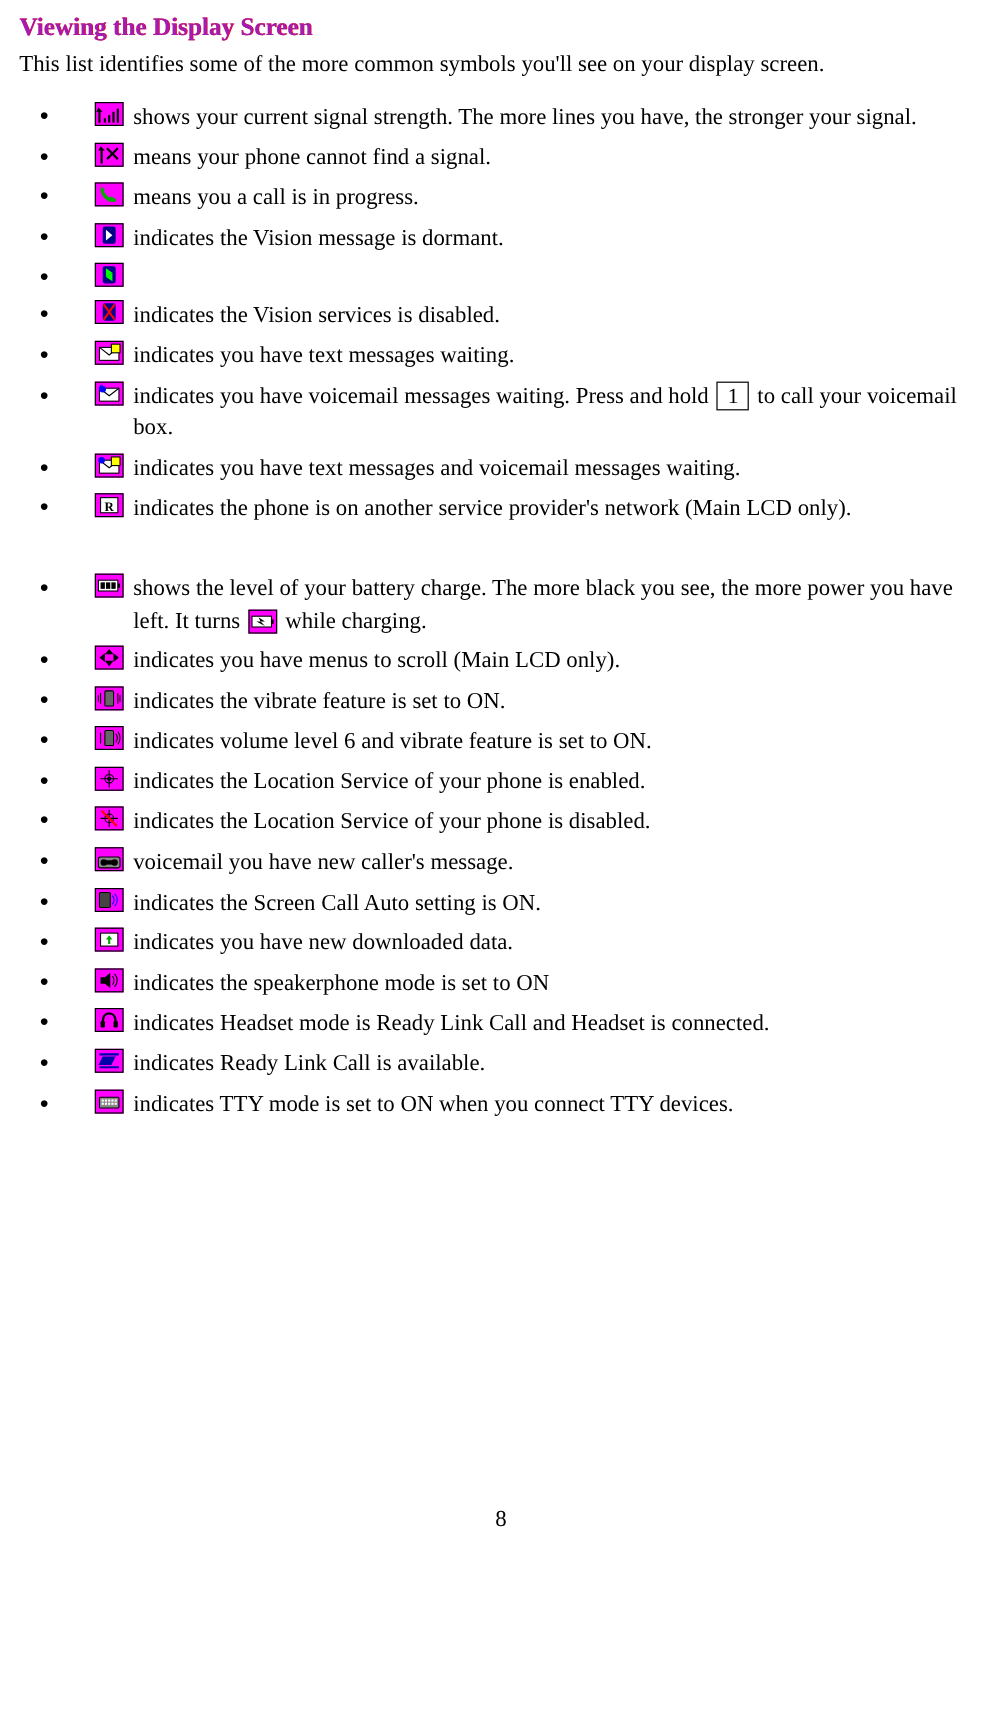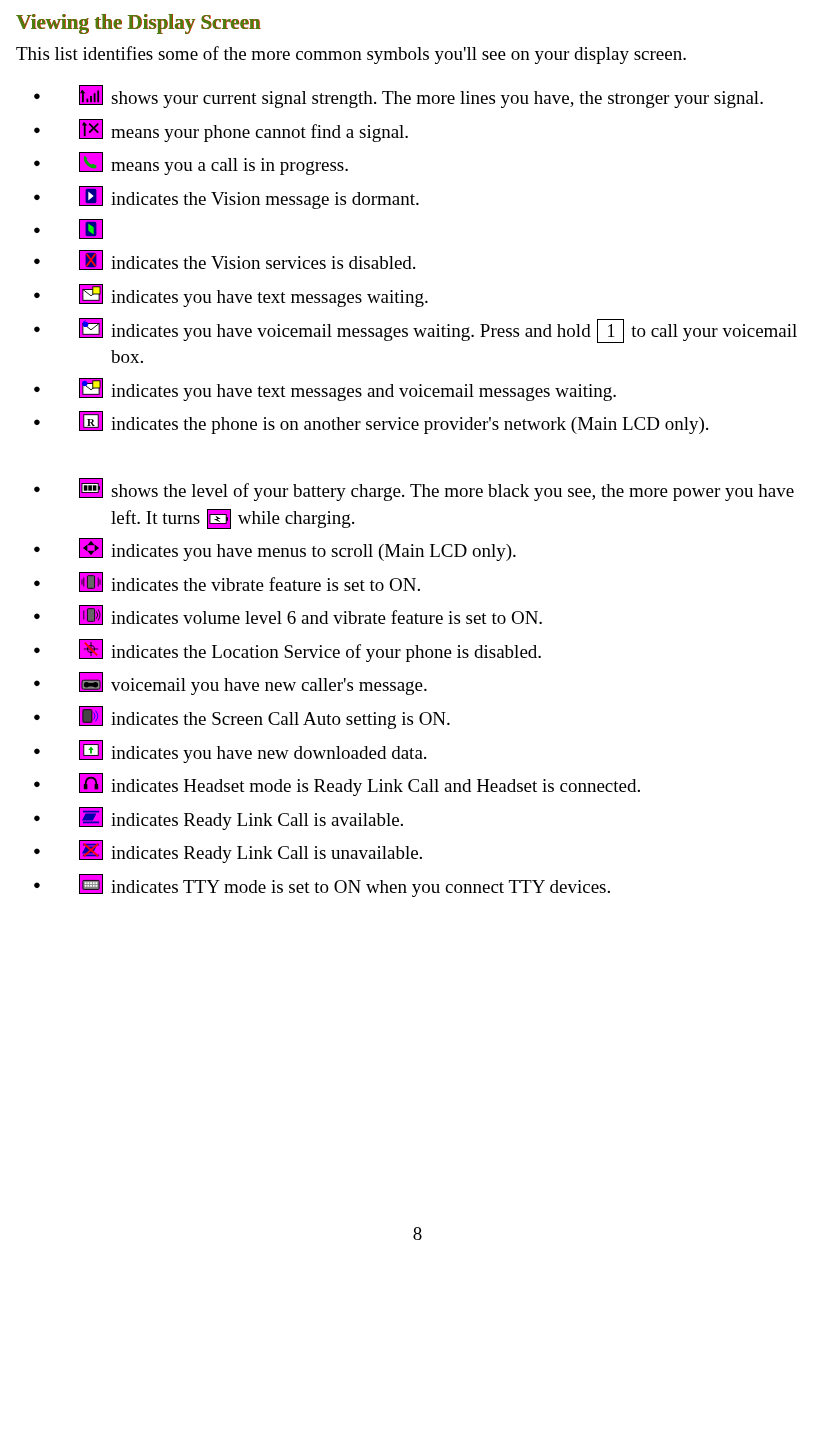--- a/index.html
+++ b/index.html
@@ -7,21 +7,21 @@
     font-size: 19px;
     line-height: 1.4;
     margin: 0;
     padding: 8px 16px;
     color: #000;
     width: 835px;
     box-sizing: border-box;
     background: #fff;
   }
   .page-title {
-    color: #4d7c0f;
+    color: #a21caf;
     font-weight: bold;
     font-size: 21px;
     margin-bottom: 4px;
     text-shadow: 0.5px 0 0 #f00;
   }
   .intro {
     margin-bottom: 6px;
   }
   ul.icon-list {
     list-style: none;
@@ -249,20 +249,31 @@
         <svg viewBox="0 0 24 20">
           <rect x="8" y="3" width="8" height="14" fill="#666" stroke="#000" rx="1"></rect>
           <path d="M18 6 Q21 10 18 14" stroke="#000" fill="none"></path>
           <path d="M20 4 Q24 10 20 16" stroke="#000" fill="none"></path>
           <line x1="4" y1="5" x2="4" y2="15" stroke="#000"></line>
         </svg>
       </span>
     <span> indicates volume level 6 and vibrate feature is set to ON.</span>
   </li>
 
+  <li>
+    <span class="icon">
+        <svg viewBox="0 0 24 20">
+          <circle cx="12" cy="10" r="4" fill="none" stroke="#000"></circle>
+          <line x1="12" y1="2" x2="12" y2="18" stroke="#000"></line>
+          <line x1="4" y1="10" x2="20" y2="10" stroke="#000"></line>
+          <circle cx="12" cy="10" r="2" fill="#000"></circle>
+        </svg>
+      </span>
+    <span> indicates the Location Service of your phone is enabled.</span>
+  </li>
 
   <li>
     <span class="icon">
         <svg viewBox="0 0 24 20">
           <circle cx="12" cy="10" r="4" fill="none" stroke="#000"></circle>
           <line x1="12" y1="2" x2="12" y2="18" stroke="#000"></line>
           <line x1="4" y1="10" x2="20" y2="10" stroke="#000"></line>
           <line x1="5" y1="3" x2="19" y2="17" stroke="#f00" stroke-width="2"></line>
         </svg>
       </span>
@@ -295,20 +306,30 @@
   <li>
     <span class="icon">
         <svg viewBox="0 0 24 20">
           <rect x="4" y="4" width="16" height="12" fill="#fff" stroke="#000"></rect>
           <polygon points="12,6 15,10 13,10 13,14 11,14 11,10 9,10" fill="#0a0"></polygon>
         </svg>
       </span>
     <span> indicates you have new downloaded data.</span>
   </li>
 
+  <li>
+    <span class="icon">
+        <svg viewBox="0 0 24 20">
+          <polygon points="4,7 8,7 13,3 13,17 8,13 4,13" fill="#000"></polygon>
+          <path d="M15 6 Q18 10 15 14" stroke="#000" fill="none"></path>
+          <path d="M17 4 Q22 10 17 16" stroke="#000" fill="none"></path>
+        </svg>
+      </span>
+    <span> indicates the speakerphone mode is set to ON</span>
+  </li>
 
   <li>
     <span class="icon">
         <svg viewBox="0 0 24 20">
           <path d="M6 12 Q6 4 12 4 Q18 4 18 12" stroke="#000" fill="none" stroke-width="2"></path>
           <rect x="4" y="11" width="4" height="6" fill="#000" rx="1"></rect>
           <rect x="16" y="11" width="4" height="6" fill="#000" rx="1"></rect>
         </svg>
       </span>
     <span> indicates Headset mode is Ready Link Call and Headset is connected.</span>
@@ -318,32 +339,20 @@
     <span class="icon">
         <svg viewBox="0 0 24 20">
           <line x1="3" y1="4" x2="21" y2="4" stroke="#00a" stroke-width="2"></line>
           <line x1="3" y1="16" x2="21" y2="16" stroke="#00a" stroke-width="2"></line>
           <polygon points="6,6 18,6 14,14 2,14" fill="#00a"></polygon>
         </svg>
       </span>
     <span> indicates Ready Link Call is available.</span>
   </li>
 
-  <li>
-    <span class="icon">
-        <svg viewBox="0 0 24 20">
-          <line x1="3" y1="4" x2="21" y2="4" stroke="#00a" stroke-width="2"></line>
-          <line x1="3" y1="16" x2="21" y2="16" stroke="#00a" stroke-width="2"></line>
-          <polygon points="6,6 18,6 14,14 2,14" fill="#00a"></polygon>
-          <line x1="4" y1="3" x2="20" y2="17" stroke="#f00" stroke-width="2"></line>
-          <line x1="20" y1="3" x2="4" y2="17" stroke="#f00" stroke-width="2"></line>
-        </svg>
-      </span>
-    <span> indicates Ready Link Call is unavailable.</span>
-  </li>
 
   <li>
     <span class="icon">
         <svg viewBox="0 0 24 20">
           <rect x="3" y="6" width="18" height="10" fill="#888" stroke="#000" rx="1"></rect>
           <rect x="5" y="8" width="2" height="2" fill="#fff"></rect>
           <rect x="8" y="8" width="2" height="2" fill="#fff"></rect>
           <rect x="11" y="8" width="2" height="2" fill="#fff"></rect>
           <rect x="14" y="8" width="2" height="2" fill="#fff"></rect>
           <rect x="17" y="8" width="2" height="2" fill="#fff"></rect>

